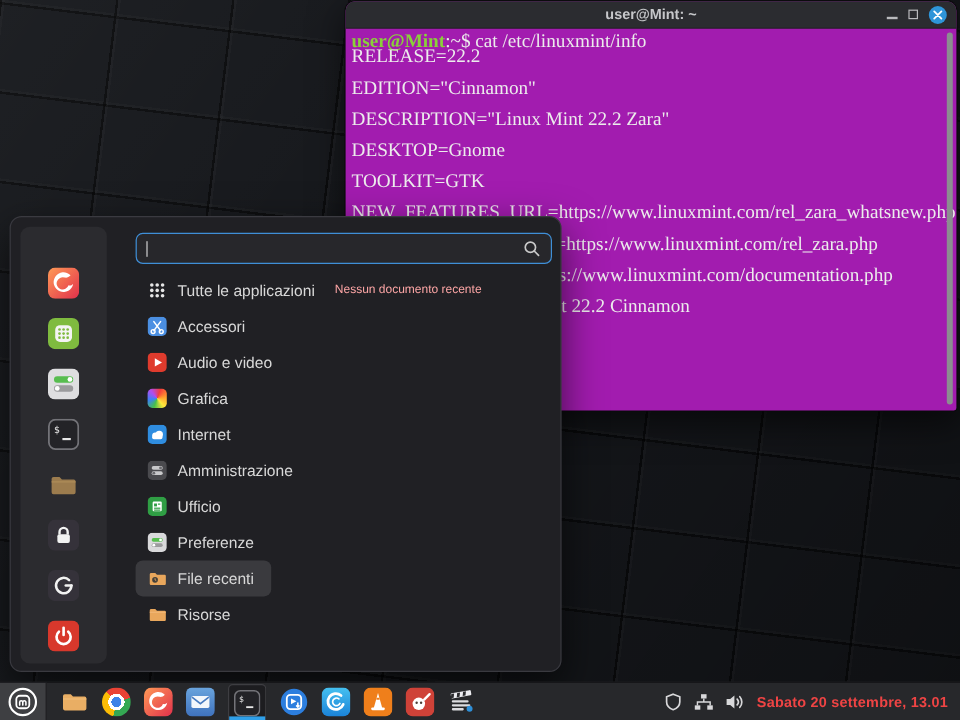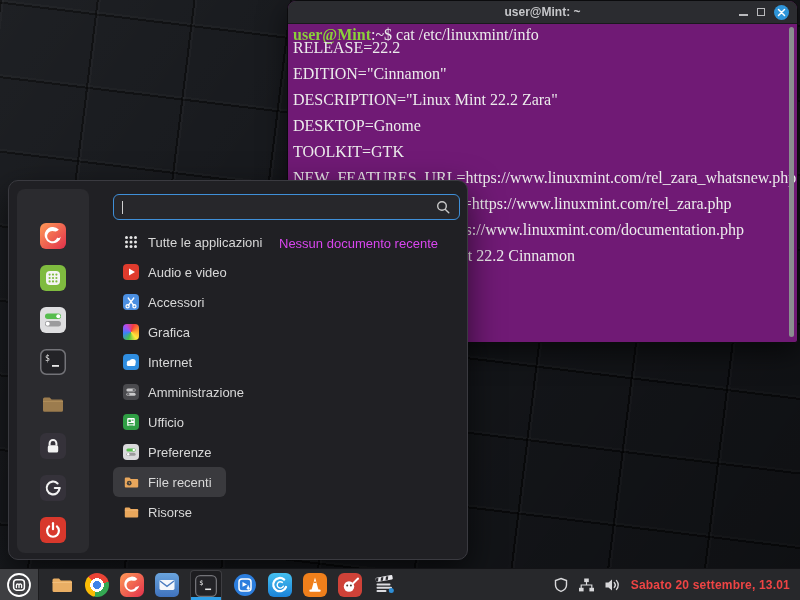--- a/index.html
+++ b/index.html
@@ -10,21 +10,21 @@
   .wallpaper{position:absolute;inset:0;
     background-color:#15171b;
     background-image:
       linear-gradient(125deg, rgba(255,255,255,0.04) 0%, rgba(255,255,255,0) 45%, rgba(0,0,0,0.30) 100%),
       repeating-linear-gradient(97deg, rgba(0,0,0,0.55) 0 2px, rgba(255,255,255,0.025) 2px 4px, transparent 4px 96px),
       repeating-linear-gradient(7deg, rgba(0,0,0,0.5) 0 2px, rgba(255,255,255,0.02) 2px 4px, transparent 4px 74px);
   }
 
   
   .terminal{position:absolute;left:287px;top:0;width:511px;height:343px;
-    background:#701a75;border:1px solid #0b0b0d;border-radius:9px 9px 3px 3px;
+    background:#a21caf;border:1px solid #0b0b0d;border-radius:9px 9px 3px 3px;
     box-shadow:0 10px 28px rgba(0,0,0,.55);box-sizing:border-box;}
   .titlebar{height:22px;background:#2b2c30;border-radius:8px 8px 0 0;
     border-bottom:1px solid #19191c;display:flex;align-items:center;position:relative;}
   .title{position:absolute;left:0;right:0;text-align:center;
     font-size:12px;font-weight:bold;color:#c6c7ca;}
   .winbtns{margin-left:auto;display:flex;align-items:center;gap:9px;padding-right:8px;z-index:2;}
   .btn-min{width:9px;height:2px;background:#b9babd;margin-top:6px;}
   .btn-max{width:8px;height:8px;border:1.5px solid #b9babd;box-sizing:border-box;}
   .btn-close{width:15px;height:15px;border-radius:50%;background:#2e95d9;
     display:flex;align-items:center;justify-content:center;}
@@ -51,21 +51,21 @@
   .caret{width:1px;height:13px;background:#d0d0d0;}
   .search-glass{margin-left:auto;display:flex;}
   .menu-body{display:flex;margin-top:7px;}
   .cat-col{width:160px;display:flex;flex-direction:column;}
   .cat-row{height:30px;display:flex;align-items:center;gap:9px;
     padding:0 14px 0 10px;border-radius:6px;width:fit-content;cursor:pointer;}
   .cat-row.selected{background:#3a3a3e;}
   .cat-label{font-size:13px;color:#d8d8d8;white-space:nowrap;}
   .cat-ic{width:16px;height:16px;flex:0 0 16px;display:flex;}
   .docs-col{flex:1;padding-top:9px;padding-left:6px;}
-  .docs-empty{font-size:13px;color:#d946ef;}
+  .docs-empty{font-size:10px;color:#fca5a5;}
 
   
   .taskbar{position:absolute;left:0;bottom:0;width:800px;height:32px;
     background:#27282b;border-top:1px solid #131316;display:flex;
     align-items:center;box-sizing:border-box;z-index:6;}
   .mint-btn{width:38px;height:31px;background:#3e3f42;border-right:1px solid #1c1c1e;
     display:flex;align-items:center;justify-content:center;cursor:pointer;}
   .apps{display:flex;align-items:center;gap:11px;margin-left:11px;height:100%;}
   .app-ic{width:24px;height:24px;display:flex;cursor:pointer;}
   .active-app{align-self:flex-end;width:32px;height:30px;background:#1d1d20;
@@ -221,37 +221,37 @@
                   <circle cx="12.5" cy="12.5" r="1.5"></circle>
                 </g>
           </svg>
             </span>
           <span class="cat-label">Tutte le applicazioni</span>
         </div>
 
         <div class="cat-row">
           <span class="cat-ic">
               <svg width="16" height="16" viewBox="0 0 16 16">
-            <rect width="16" height="16" rx="4" fill="#df3b2d"></rect>
-            <polygon points="6,4.6 12,8 6,11.4" fill="#ffffff"></polygon>
-          </svg>
-            </span>
-          <span class="cat-label">Audio e video</span>
-        </div>
-
-        <div class="cat-row">
-          <span class="cat-ic">
-              <svg width="16" height="16" viewBox="0 0 16 16">
             <rect width="16" height="16" rx="4" fill="#4b8fe2"></rect>
             <path d="M5.2 4 L10.8 11.5 M10.8 4 L5.2 11.5" stroke="#fff" stroke-width="1.3" stroke-linecap="round"></path>
             <circle cx="4.6" cy="12.3" r="1.6" fill="none" stroke="#fff" stroke-width="1.2"></circle>
             <circle cx="11.4" cy="12.3" r="1.6" fill="none" stroke="#fff" stroke-width="1.2"></circle>
           </svg>
             </span>
           <span class="cat-label">Accessori</span>
+        </div>
+
+        <div class="cat-row">
+          <span class="cat-ic">
+              <svg width="16" height="16" viewBox="0 0 16 16">
+            <rect width="16" height="16" rx="4" fill="#df3b2d"></rect>
+            <polygon points="6,4.6 12,8 6,11.4" fill="#ffffff"></polygon>
+          </svg>
+            </span>
+          <span class="cat-label">Audio e video</span>
         </div>
 
         <div class="cat-row">
           <span class="cat-ic">
               <span style="width:16px;height:16px;border-radius:4px;display:block;background:conic-gradient(from 20deg,#f43c3c,#ff9d2e,#ffe93c,#47c04a,#3a82f7,#b14cf0,#f43c3c);"></span>
             </span>
           <span class="cat-label">Grafica</span>
         </div>
 
         <div class="cat-row">

